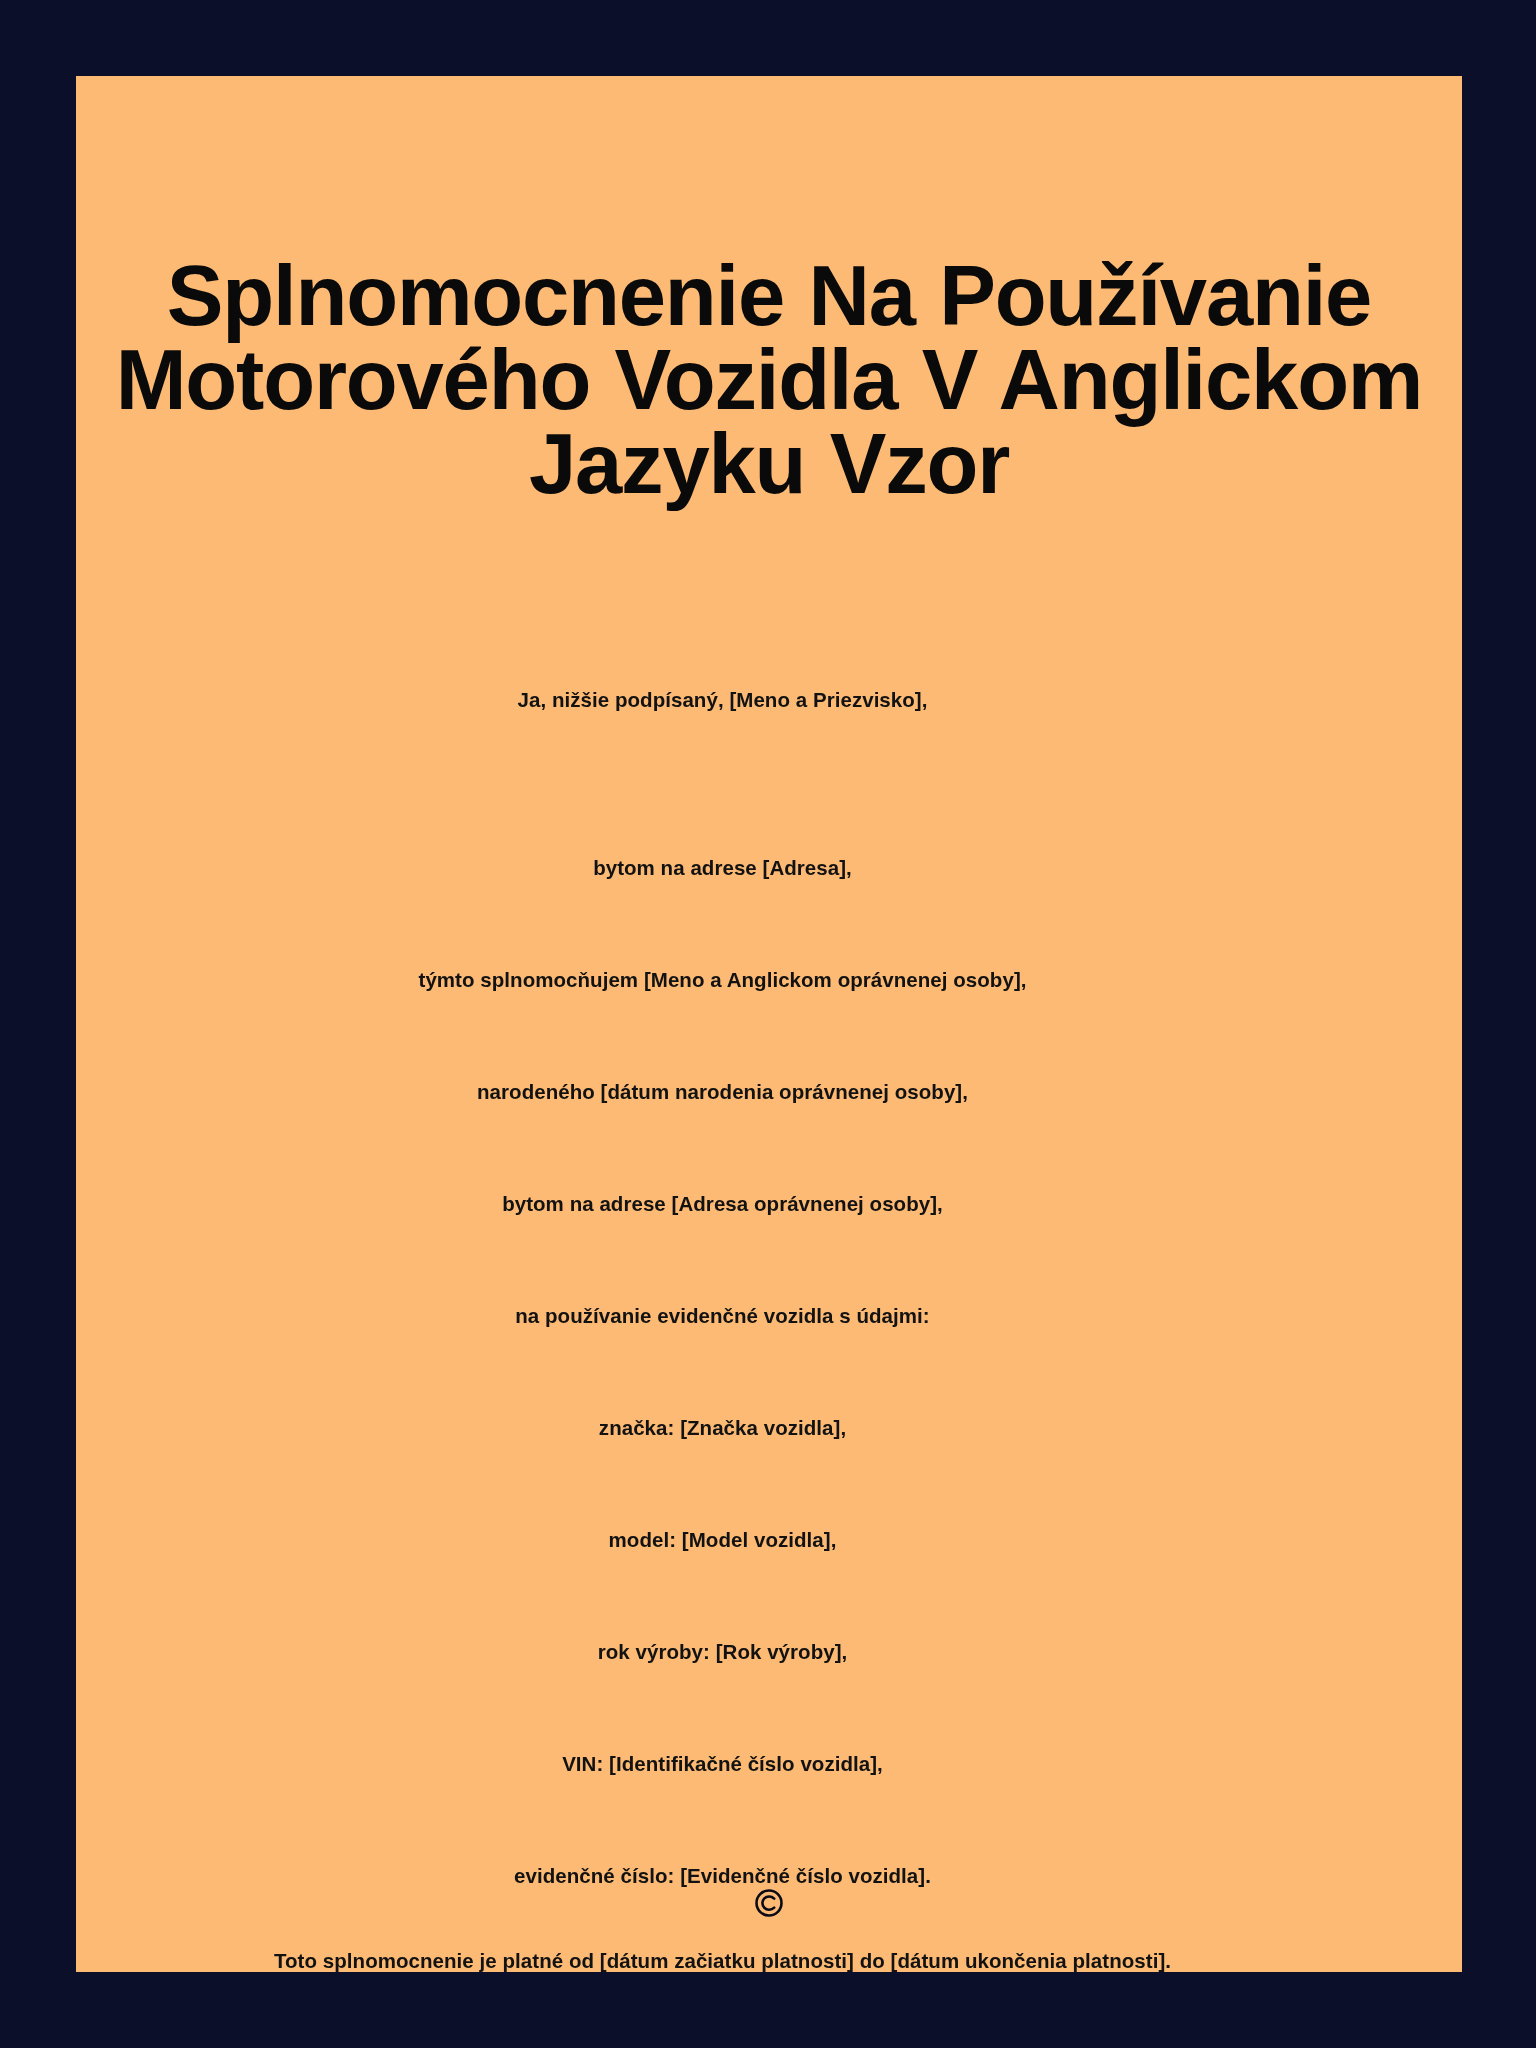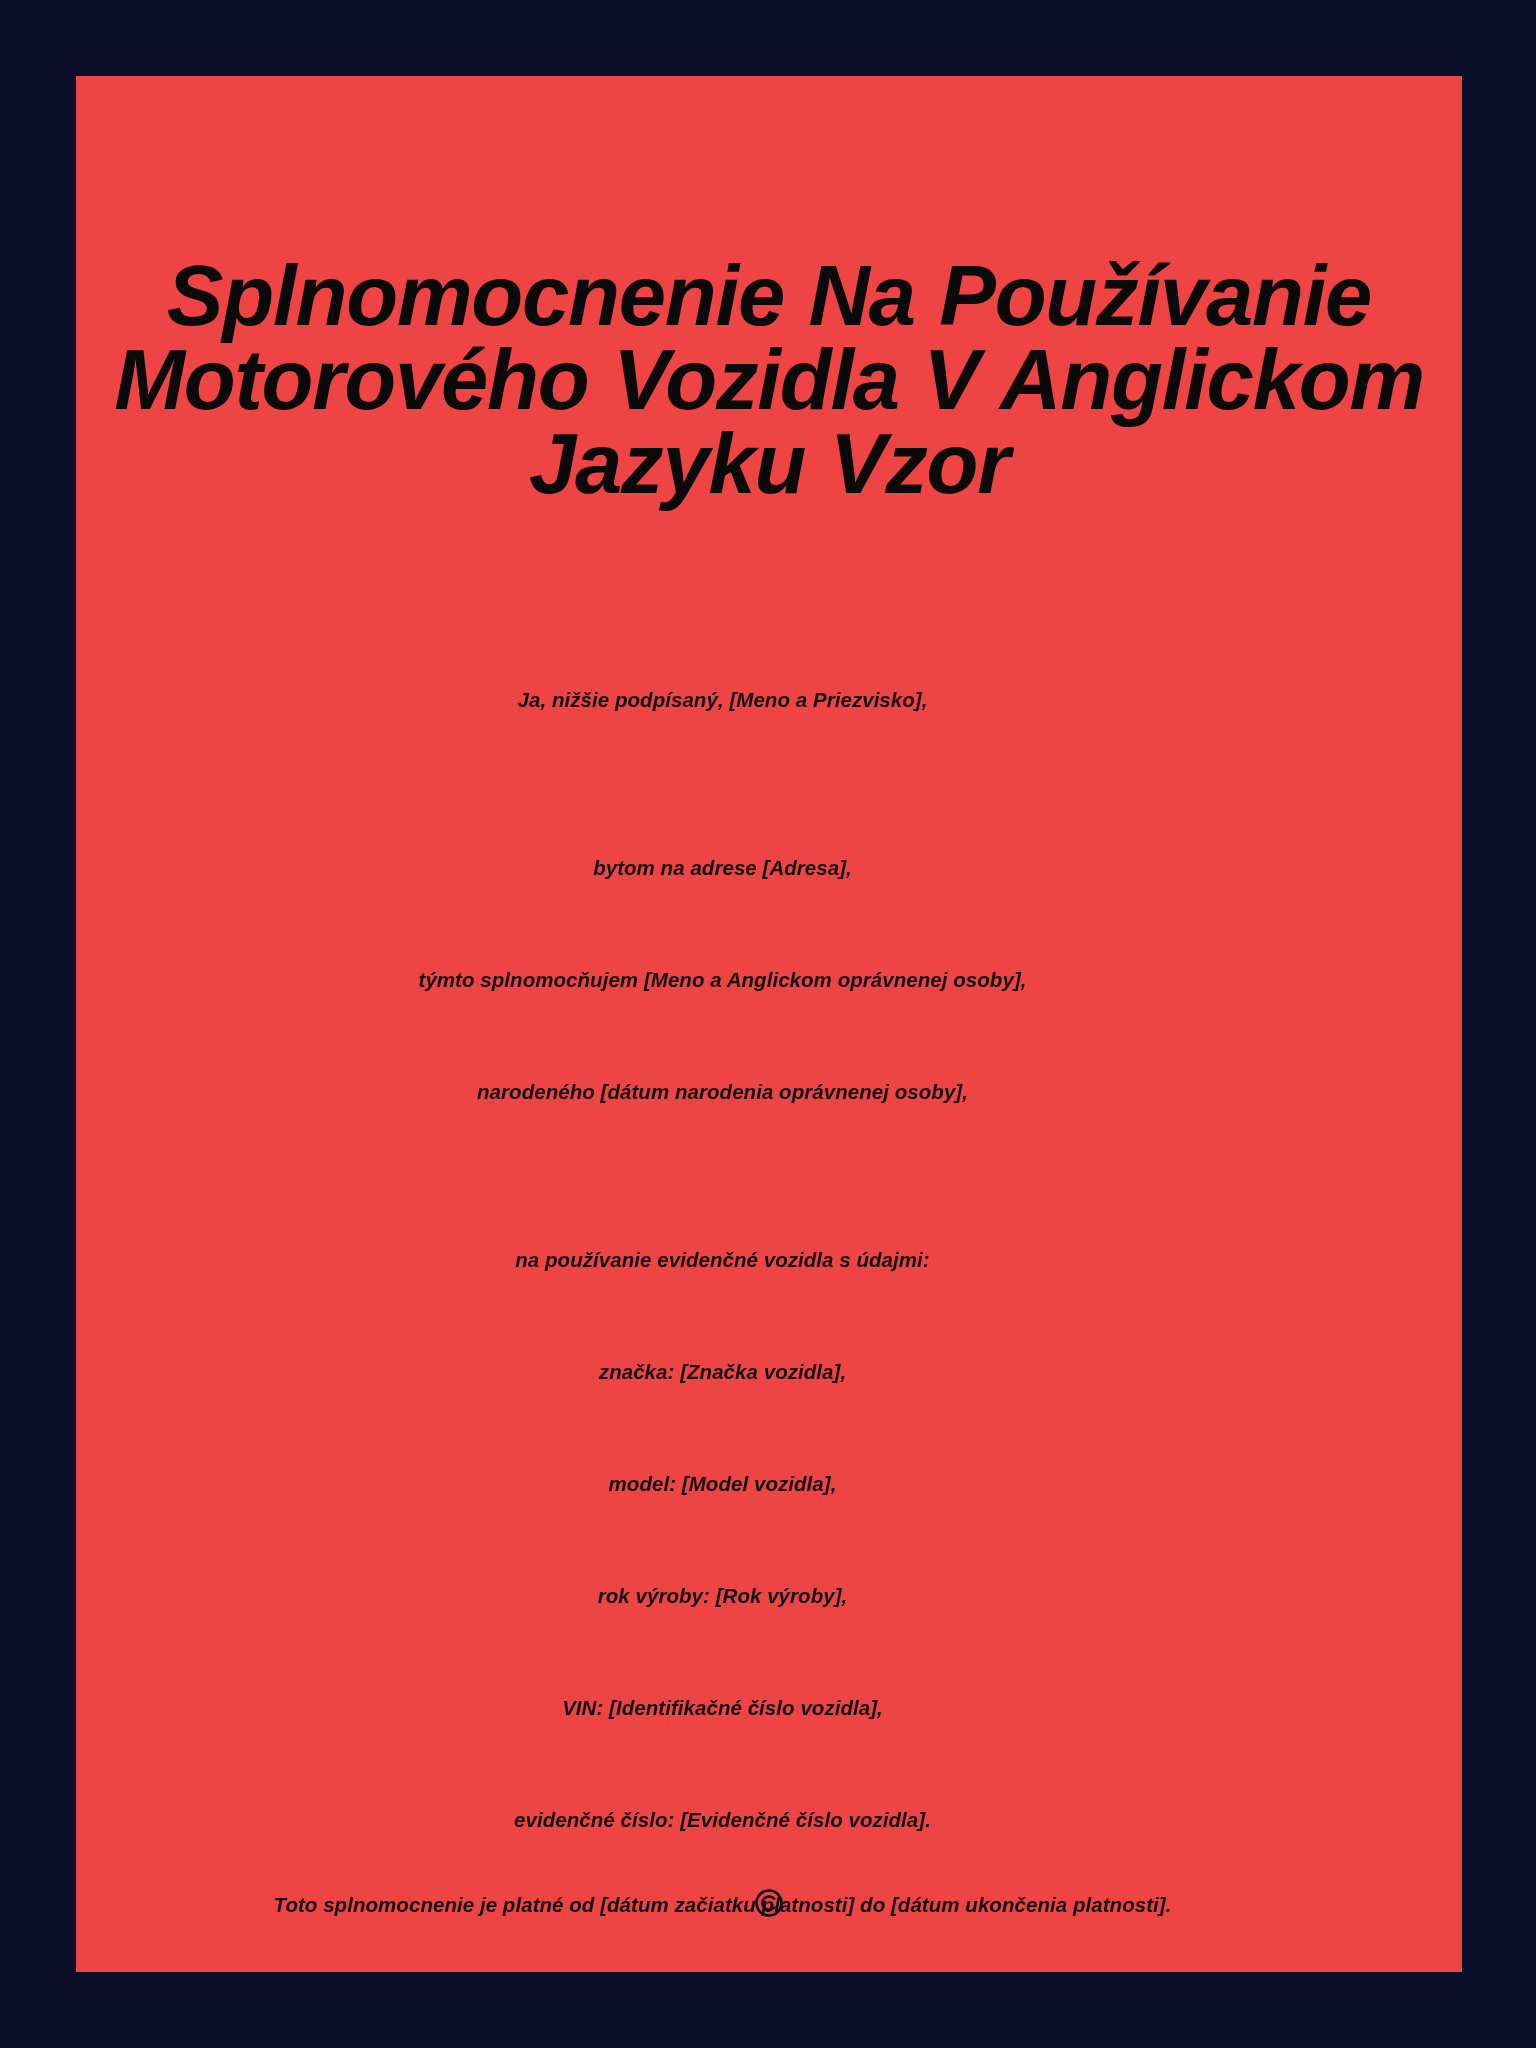--- a/index.html
+++ b/index.html
@@ -20,24 +20,23 @@
     height: 2048px;
     background: #0b0f2a;
   }
 
   .document-sheet {
     position: absolute;
     left: 76px;
     top: 76px;
     width: 1386px;
     height: 1896px;
-    background: #ef4444;
+    background: #fdba74;
     box-sizing: border-box;
     overflow: hidden;
-    font-style: italic;
   }
 
   .doc-title {
     margin: 0;
     padding: 178px 26px 0 26px;
     font-family: "Liberation Sans", sans-serif;
     font-weight: bold;
     font-size: 85px;
     line-height: 0.99;
     letter-spacing: -1.2px;
@@ -116,20 +115,21 @@
 
       <p class="para">bytom na adrese [Adresa],</p>
       <div class="gap-lg"></div>
 
       <p class="para">týmto splnomocňujem [Meno a Anglickom oprávnenej osoby],</p>
       <div class="gap-lg"></div>
 
       <p class="para">narodeného [dátum narodenia oprávnenej osoby],</p>
       <div class="gap-lg"></div>
 
+      <p class="para">bytom na adrese [Adresa oprávnenej osoby],</p>
       <div class="gap-lg"></div>
 
       <p class="para">na používanie evidenčné vozidla s údajmi:</p>
       <div class="gap-lg"></div>
 
       <p class="para">značka: [Značka vozidla],</p>
       <div class="gap-lg"></div>
 
       <p class="para">model: [Model vozidla],</p>
       <div class="gap-lg"></div>

